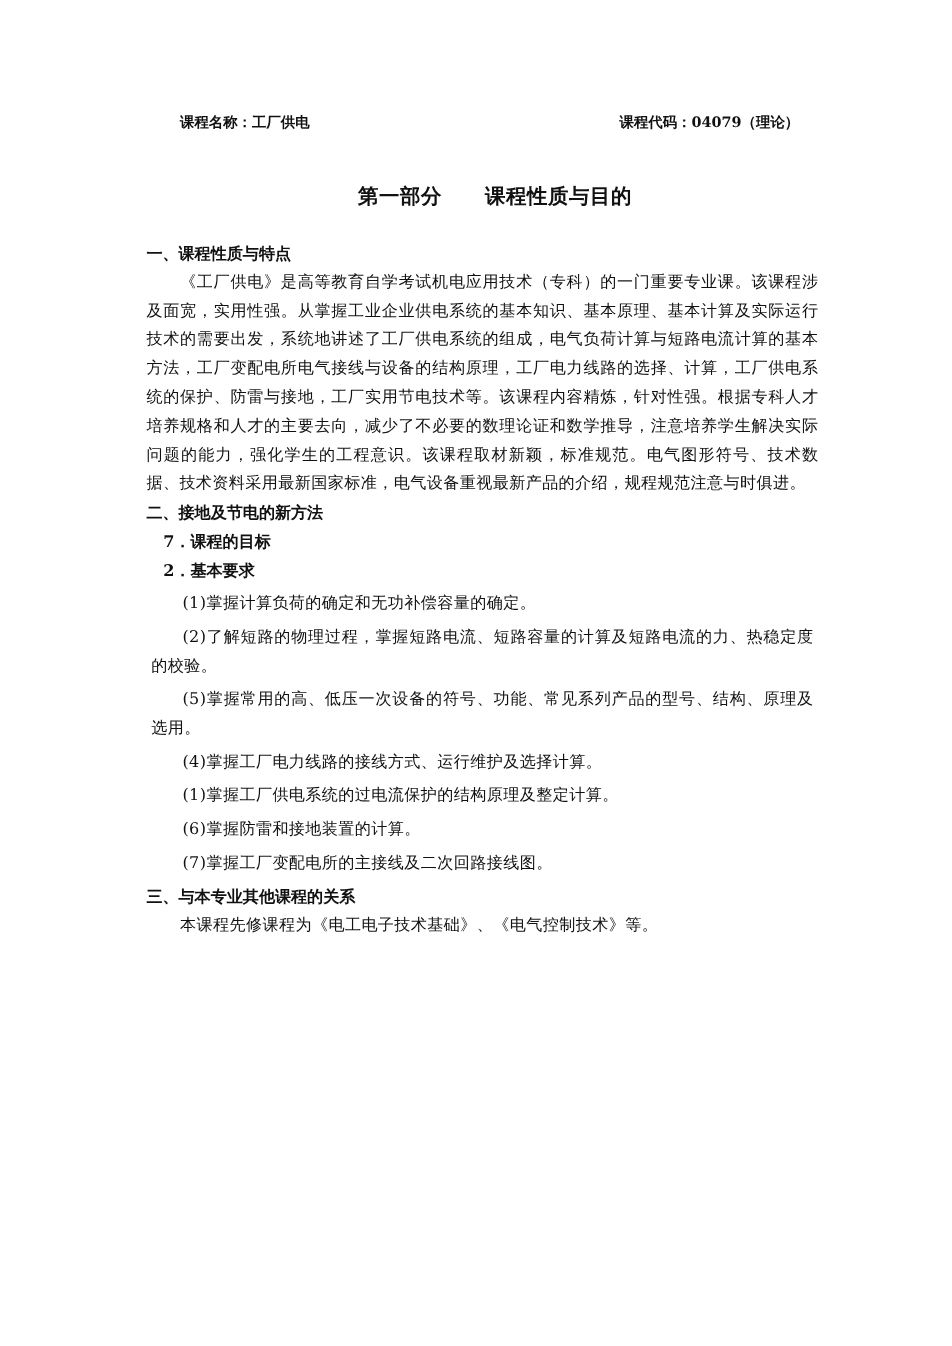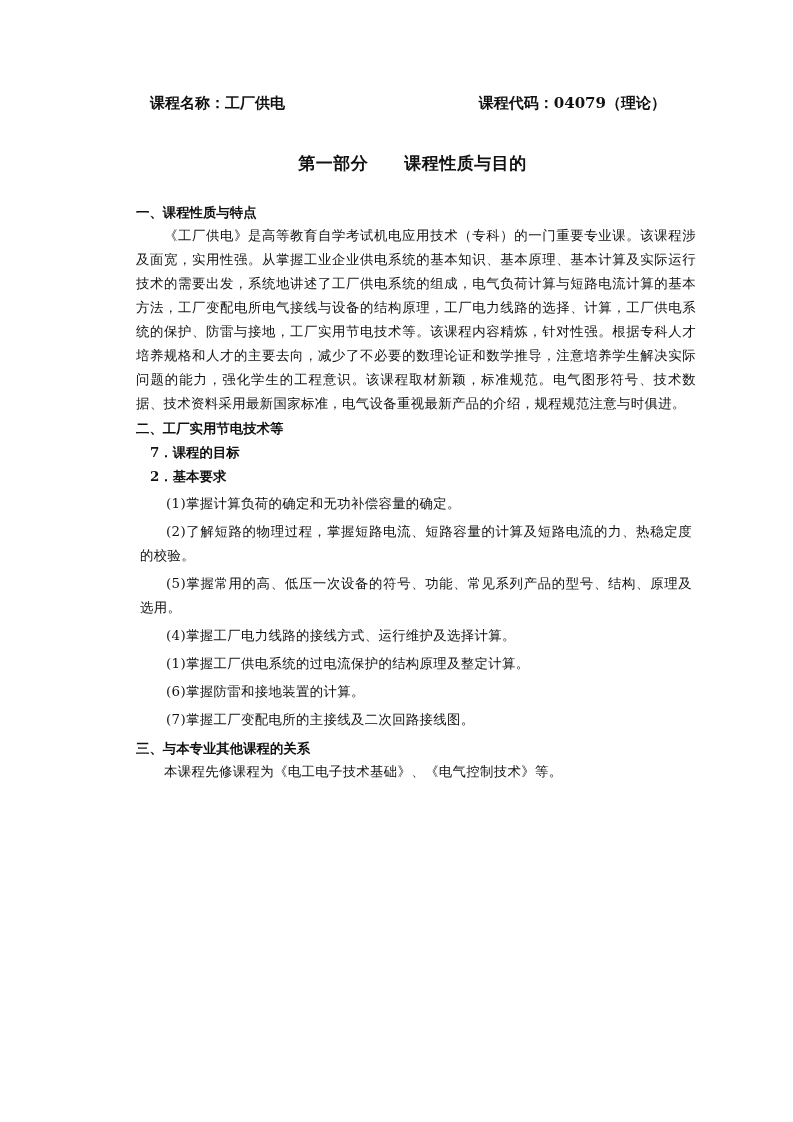--- a/index.html
+++ b/index.html
@@ -1,24 +1,24 @@
 <!DOCTYPE html>
 <html><head>
 <meta charset="utf-8">
 <style>
   html, body { margin: 0; padding: 0; background: #ffffff; }
   body { width: 793px; height: 1122px; position: relative; overflow: hidden;
          font-family: "DejaVu Serif", "Liberation Serif", serif; color: #111; }
   .header-row { position: absolute; top: 94px; left: 150px; width: 516px;
                 display: flex; justify-content: space-between;
-                font-size: 15px; font-weight: bold; }
+                font-size: 12px; font-weight: bold; }
   .part-title { position: absolute; top: 152px; left: 16px; width: 793px; text-align: center;
                 font-size: 17px; font-weight: bold; letter-spacing: 0.5px; }
   .part-title .gap { display: inline-block; width: 36px; }
-  .content { position: absolute; top: 200px; left: 136px; width: 560px;
+  .content { position: absolute; top: 200px; left: 122px; width: 560px;
              font-size: 13.4px; line-height: 24px; }
   .h1 { font-weight: bold; font-size: 13.4px; margin: 0; }
   .h2 { font-weight: bold; font-size: 13.4px; margin: 0; padding-left: 14px; }
   .p { margin: 0; text-indent: 28px; text-align: justify; letter-spacing: 0.35px; }
   .req { margin: 4px; text-indent: 26px; text-align: justify; letter-spacing: 0.35px; }
 </style>
 </head>
 <body>
 
 <div class="header-row">
@@ -27,21 +27,21 @@
 </div>
 
 <div class="part-title">
   <span>第一部分</span><span class="gap"></span><span>课程性质与目的</span>
 </div>
 
 <div class="content">
   <p class="h1">一、课程性质与特点</p>
   <p class="p">《工厂供电》是高等教育自学考试机电应用技术（专科）的一门重要专业课。该课程涉及面宽，实用性强。从掌握工业企业供电系统的基本知识、基本原理、基本计算及实际运行技术的需要出发，系统地讲述了工厂供电系统的组成，电气负荷计算与短路电流计算的基本方法，工厂变配电所电气接线与设备的结构原理，工厂电力线路的选择、计算，工厂供电系统的保护、防雷与接地，工厂实用节电技术等。该课程内容精炼，针对性强。根据专科人才培养规格和人才的主要去向，减少了不必要的数理论证和数学推导，注意培养学生解决实际问题的能力，强化学生的工程意识。该课程取材新颖，标准规范。电气图形符号、技术数据、技术资料采用最新国家标准，电气设备重视最新产品的介绍，规程规范注意与时俱进。</p>
 
-  <p class="h1">二、工厂实用节电技术等</p>
+  <p class="h1">二、接地及节电的新方法</p>
   <p class="h2">7．课程的目标</p>
   <p class="h2">2．基本要求</p>
   <p class="req">(1)掌握计算负荷的确定和无功补偿容量的确定。</p>
   <p class="req">(2)了解短路的物理过程，掌握短路电流、短路容量的计算及短路电流的力、热稳定度的校验。</p>
   <p class="req">(5)掌握常用的高、低压一次设备的符号、功能、常见系列产品的型号、结构、原理及选用。</p>
   <p class="req">(4)掌握工厂电力线路的接线方式、运行维护及选择计算。</p>
   <p class="req">(1)掌握工厂供电系统的过电流保护的结构原理及整定计算。</p>
   <p class="req">(6)掌握防雷和接地装置的计算。</p>
   <p class="req">(7)掌握工厂变配电所的主接线及二次回路接线图。</p>
 

